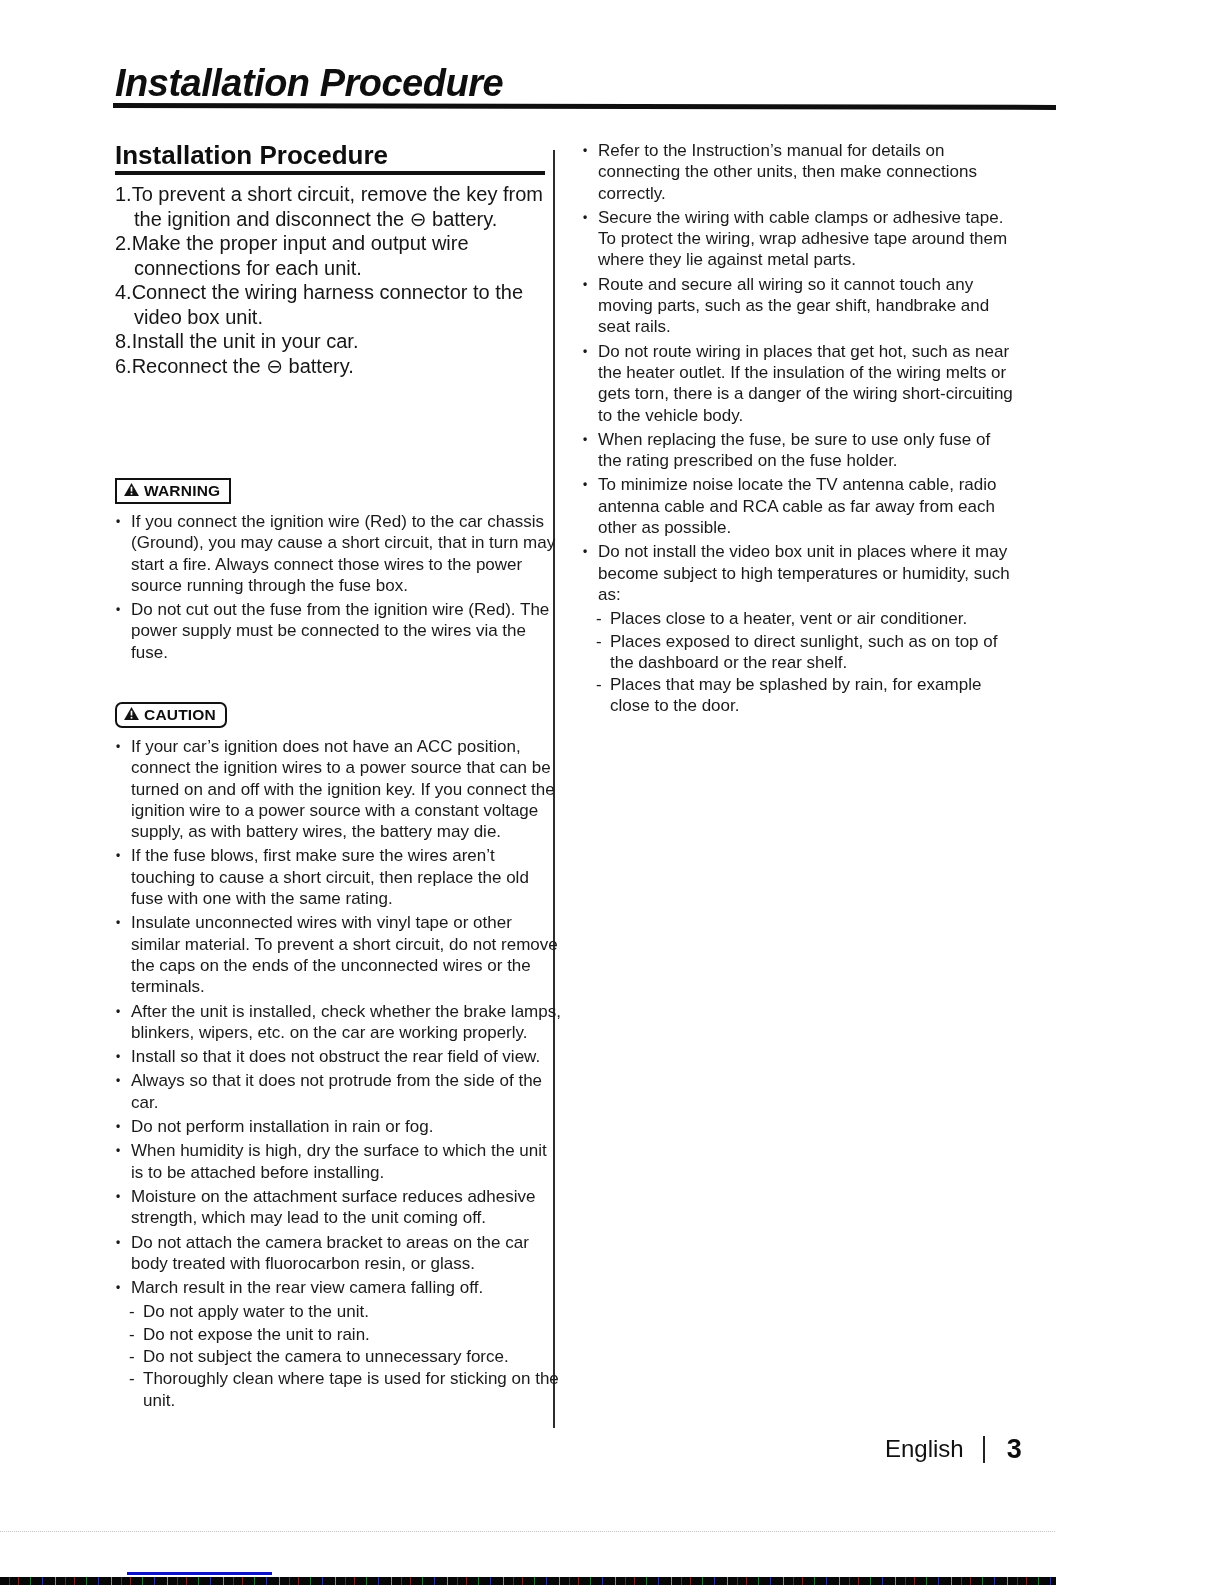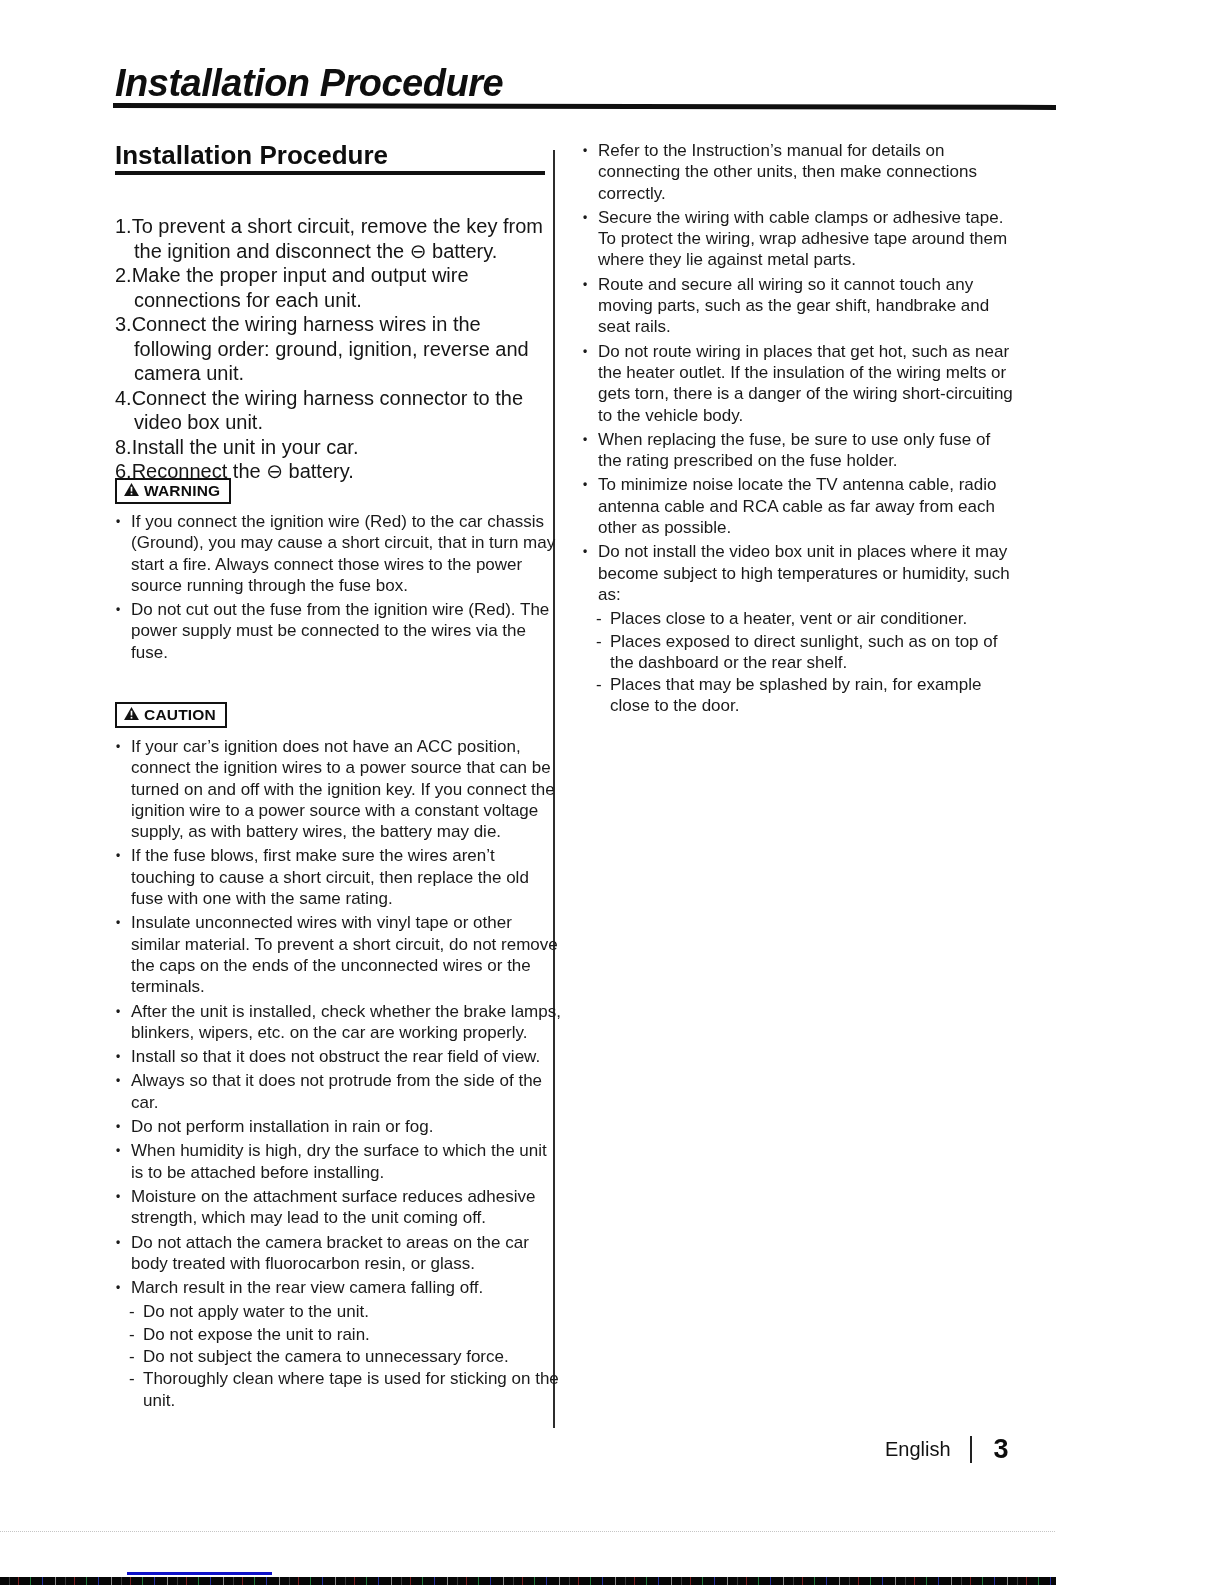--- a/index.html
+++ b/index.html
@@ -14,42 +14,42 @@
     letter-spacing:-0.5px;color:#0e0e0e;white-space:nowrap;
   }
   .top-rule{left:113px;top:104px;width:997px;height:5px;background:#0f0f0f;transform:rotate(0.12deg);}
   .smudge-a{left:352px;top:110px;width:7px;height:9px;color:#555;font-size:10px;line-height:9px;}
   .smudge-b{left:951px;top:26px;width:6px;height:15px;color:#333;font-size:13px;line-height:14px;transform:rotate(8deg);}
   
   .column-divider{left:553px;top:150px;width:2px;height:1278px;background:#2c2c2c;}
   .section-title{left:115px;top:140px;font-size:26px;font-weight:bold;color:#0e0e0e;white-space:nowrap;}
   .section-title-rule{left:115px;top:171px;width:430px;height:4px;background:#111;}
   
-  .steps{left:115px;top:182px;width:438px;font-size:20px;line-height:24.5px;margin-top:32px;}
+  .steps{left:115px;top:182px;width:438px;font-size:20px;line-height:24.5px;}
   .step{padding-left:19px;text-indent:-19px;}
   
   .alert-box{
     border:2px solid #111;padding:2px 9px 2px 7px;display:inline-flex;align-items:center;gap:5px;
     font-size:15.5px;font-weight:bold;letter-spacing:0.2px;color:#0e0e0e;background:#fff;justify-content:flex-end;
   }
   .warning-box{left:115px;top:478px;}
-  .caution-box{left:115px;top:702px;}
+  .caution-box{left:115px;top:702px;border-radius:7px;}
   
   .b-list{font-size:17px;line-height:21.3px;color:#1a1a1a;}
   .warning-list{left:116px;top:511px;width:443px;}
   .caution-list{left:116px;top:736px;width:447px;}
   .right-list{left:583px;top:140px;width:434px;}
   .b-item{display:flex;margin-bottom:3px;}
   .marker{flex:0 0 15px;font-size:12px;line-height:21.3px;font-weight:bold;}
   .sub-item{display:flex;padding-left:13px;margin-bottom:1px;}
   .dash-marker{flex:0 0 14px;}
   .b-text{flex:1 1 auto;}
   
   .footer{left:885px;top:1434px;display:flex;align-items:center;height:30px;}
-  .footer-language{font-size:20px;color:#111;}
+  .footer-language{font-size:24px;color:#111;}
   .footer-separator{width:2px;height:27px;background:#222;margin:0 22px 0 19px;}
   .footer-page{font-size:27px;font-weight:bold;color:#0d0d0d;}
   
   .dotted-scan-line{left:0;top:1531px;width:1225px;height:0;border-top:1px dotted #b9b9b9;opacity:0.8;}
   .right-edge-line{left:1118px;top:1373px;width:2px;height:162px;background:linear-gradient(#c2c2c2,#4a4a4a);}
   .blue-line{left:127px;top:1572px;width:145px;height:3px;background:#0d10c9;}
   .noise-strip{
     left:0;top:1577px;width:1225px;height:8px;
     background:repeating-linear-gradient(90deg,
       #060606 0 9px,#3a3a3a 9px 10px,#060606 10px 18px,#7c2020 18px 19px,
@@ -68,21 +68,20 @@
   <div class="abs smudge-b"></div>
 
   <div class="abs column-divider"></div>
 
   <div class="abs section-title">Installation Procedure</div>
   <div class="abs section-title-rule"></div>
 
   <div class="abs steps">
     <div class="step">1.To prevent a short circuit, remove the key from the ignition and disconnect the ⊖ battery.</div>
     <div class="step">2.Make the proper input and output wire connections for each unit.</div>
-    <div class="step">3.Connect the wiring harness wires in the following order: ground, ignition, reverse and camera unit.</div>
     <div class="step">4.Connect the wiring harness connector to the video box unit.</div>
     <div class="step">8.Install the unit in your car.</div>
     <div class="step">6.Reconnect the ⊖ battery.</div>
   </div>
 
   <div class="abs alert-box warning-box">
     <span>
       <svg width="15" height="13" viewBox="0 0 16 14">
           <path d="M8 0 L16 14 L0 14 Z" fill="#111"></path>
           <rect x="7.1" y="4" width="1.8" height="5.2" fill="#fff"></rect>

